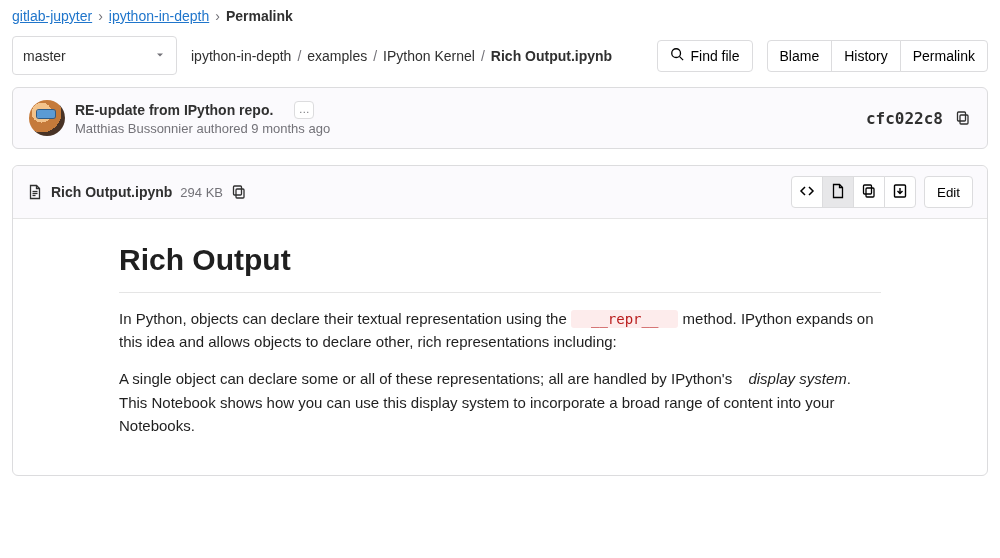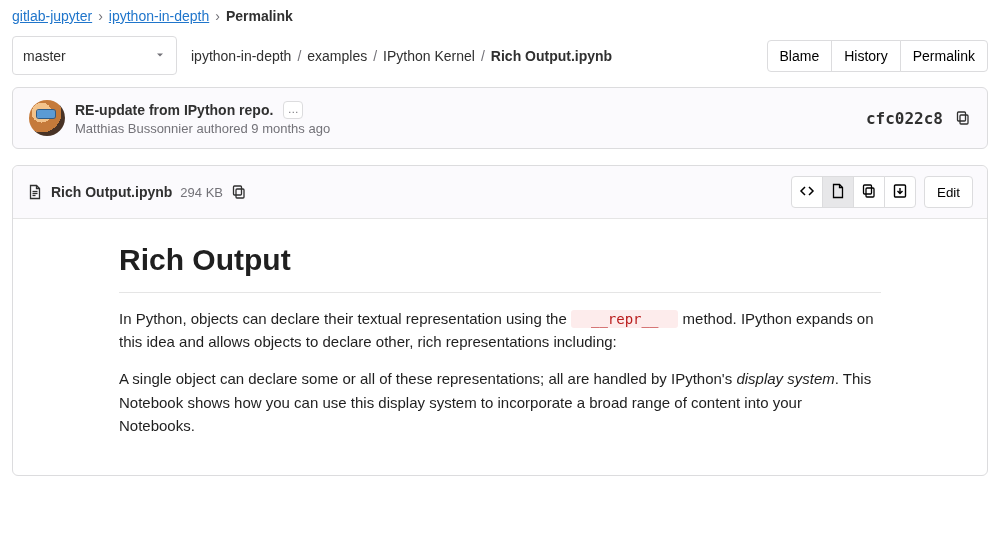--- a/index.html
+++ b/index.html
@@ -50,21 +50,21 @@
   background: radial-gradient(circle at 35% 35%, #f3c38b 0 30%, #c57a3a 30% 60%, #483225 60% 100%);
   position: relative; flex-shrink: 0;
 }
 .avatar::after {
   content: ""; position: absolute; left: 8px; top: 10px;
   width: 18px; height: 8px; border-radius: 2px;
   background: linear-gradient(#5b9bd5, #5b9bd5);
   box-shadow: 0 0 0 1px #2e5b86;
 }
 .commit-text { display: flex; flex-direction: column; gap: 2px; }
-.commit-title-row { display: flex; align-items: center; gap: 10px; }
+.commit-title-row { display: flex; align-items: center; gap: 21px; }
 .commit-title { font-weight: 600; font-size: 14px; }
 .ellipsis-btn {
   border: 1px solid #dcdcde; border-radius: 4px; background: #fff;
   width: 20px; height: 18px; display: inline-flex; align-items: center; justify-content: center;
   font-size: 11px; color: #737278; cursor: pointer; line-height: 1;
 }
 .commit-meta { color: #737278; font-size: 13px; }
 .commit-right { display: flex; align-items: center; gap: 12px; }
 .sha { font-family: ui-monospace, SFMono-Regular, Menlo, Consolas, monospace; font-weight: 700; font-size: 16px; }
 .copy-icon { width: 16px; height: 16px; color: #303030; cursor: pointer; }
@@ -95,21 +95,21 @@
 
 .notebook-body { padding: 18px 106px 24px 106px; font-size: 15px; line-height: 1.55; color: #1f1f1f; }
 .notebook-body h1 { font-size: 30px; font-weight: 700; margin: 0 0 14px 0; border-bottom: 1px solid #e5e5e5; padding-bottom: 8px; }
 .notebook-body p { margin: 14px 0; }
 .notebook-body code {
   font-family: ui-monospace, SFMono-Regular, Menlo, Consolas, monospace;
   background: #fdecec; color: #b91c1c; padding: 1px 20px; border-radius: 3px; font-size: 14px; text-align: right;
 }
 .notebook-body ul { margin: 10px 0 14px 0; padding-left: 28px; }
 .notebook-body li { margin: 3px 0; }
-.notebook-body em { font-style: italic; }
+.notebook-body em { font-style: italic; margin-left: 12px; }
 </style>
 </head>
 <body>
 
 <div class="page">
 
   <nav class="breadcrumbs">
     <a>gitlab-jupyter</a>
     <span class="sep">›</span>
     <a>ipython-in-depth</a>
@@ -130,20 +130,29 @@
     <div class="path-breadcrumbs">
       <span class="segfolder">ipython-in-depth</span>
       <span class="sep">/</span>
       <span class="segfolder">examples</span>
       <span class="sep">/</span>
       <span class="segfolder">IPython Kernel</span>
       <span class="sep">/</span>
       <span class="leaf">Rich Output.ipynb</span>
     </div>
 
+    <button class="btn">
+      <span>
+        <svg viewBox="0 0 16 16" width="14" height="14" fill="none" stroke="currentColor" stroke-width="1.5">
+            <circle cx="7" cy="7" r="5"></circle>
+            <line x1="11" y1="11" x2="15" y2="15"></line>
+          </svg>
+      </span>
+      <span>Find file</span>
+    </button>
     <div class="btn-group">
       <button class="btn">
           <span>Blame</span>
         </button>
       <button class="btn">
           <span>History</span>
         </button>
       <button class="btn">
           <span>Permalink</span>
         </button>

